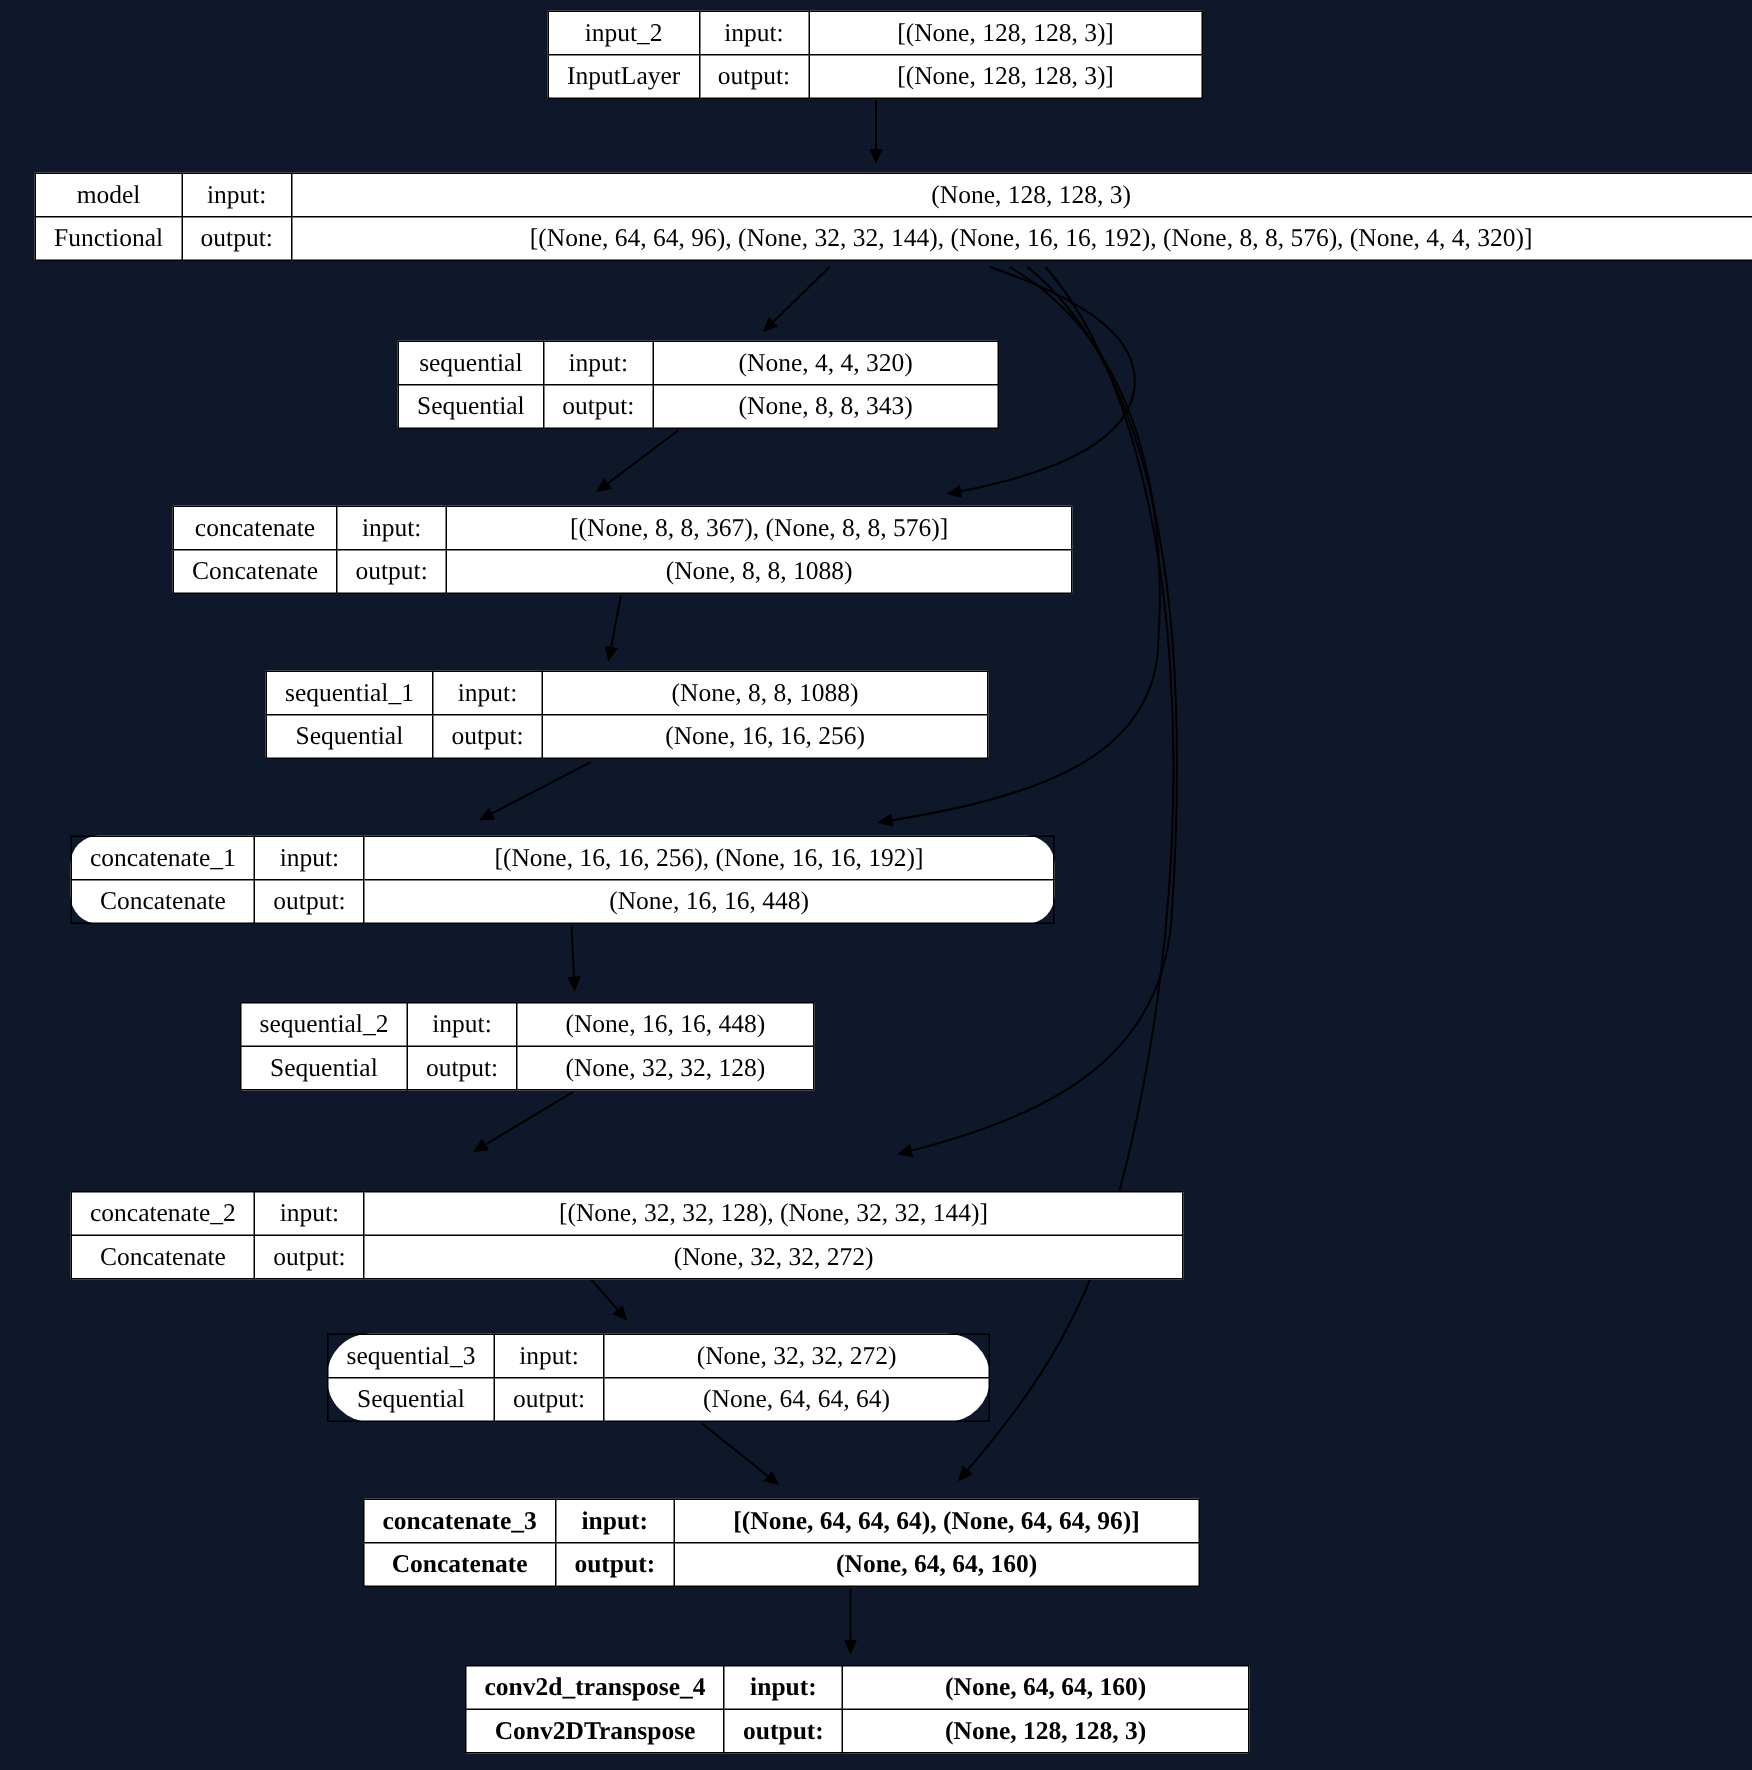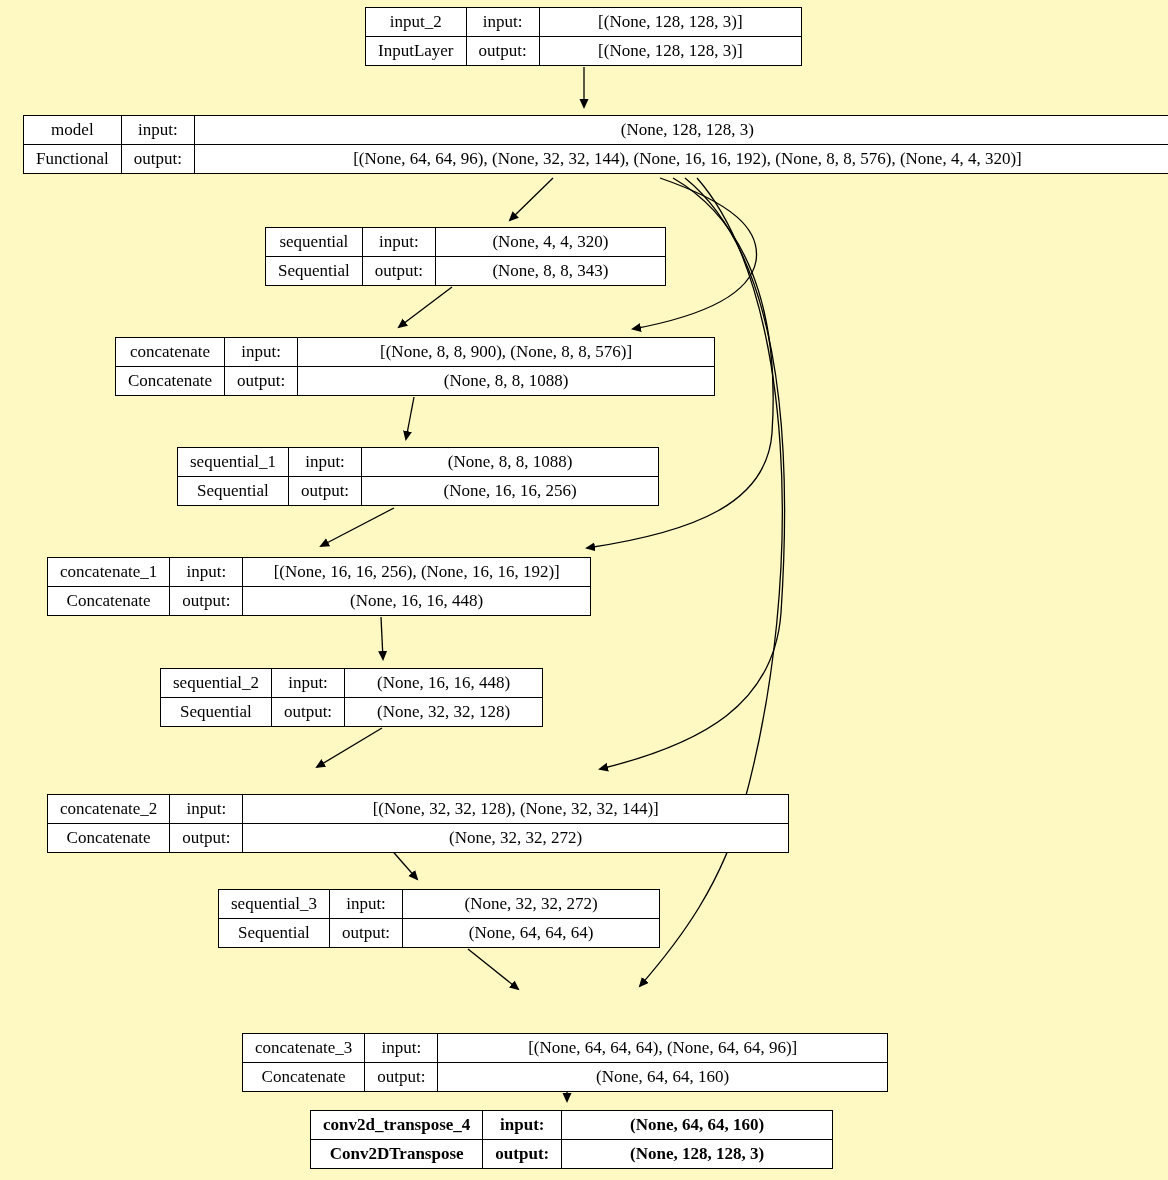--- a/index.html
+++ b/index.html
@@ -4,21 +4,21 @@
 <style>
   html, body {
     margin: 0;
     padding: 0;
     background: #ffffff;
   }
   #canvas {
     position: relative;
     width: 1168px;
     height: 1180px;
-    background: #fef9c3;
+    background: #0f172a;
     font-family: "Liberation Serif", "DejaVu Serif", serif;
     overflow: hidden;
   }
   #edge-layer {
     position: absolute;
     left: 0;
     top: 0;
     width: 1168px;
     height: 1180px;
     pointer-events: none;
@@ -137,21 +137,21 @@
     <table class="node" style="left: 115px; top: 337px; width: 600px;">
       <colgroup>
         <col>
         <col>
         <col class="grow">
       </colgroup>
       <tbody>
         <tr>
           <td class="cell-name">concatenate</td>
           <td class="cell-label">input:</td>
-          <td class="cell-value">[(None, 8, 8, 900), (None, 8, 8, 576)]</td>
+          <td class="cell-value">[(None, 8, 8, 367), (None, 8, 8, 576)]</td>
         </tr>
         <tr>
           <td class="cell-type">Concatenate</td>
           <td class="cell-label">output:</td>
           <td class="cell-value">(None, 8, 8, 1088)</td>
         </tr>
       </tbody>
     </table>
 
     <table class="node" style="left: 177px; top: 447px; width: 482px;">
@@ -167,21 +167,21 @@
           <td class="cell-value">(None, 8, 8, 1088)</td>
         </tr>
         <tr>
           <td class="cell-type">Sequential</td>
           <td class="cell-label">output:</td>
           <td class="cell-value">(None, 16, 16, 256)</td>
         </tr>
       </tbody>
     </table>
 
-    <table class="node" style="left: 47px; top: 557px; width: 544px;">
+    <table class="node" style="left: 47px; top: 557px; width: 656px; border-radius: 19px;">
       <colgroup>
         <col>
         <col>
         <col class="grow">
       </colgroup>
       <tbody>
         <tr>
           <td class="cell-name">concatenate_1</td>
           <td class="cell-label">input:</td>
           <td class="cell-value">[(None, 16, 16, 256), (None, 16, 16, 192)]</td>
@@ -227,41 +227,41 @@
           <td class="cell-value">[(None, 32, 32, 128), (None, 32, 32, 144)]</td>
         </tr>
         <tr>
           <td class="cell-type">Concatenate</td>
           <td class="cell-label">output:</td>
           <td class="cell-value">(None, 32, 32, 272)</td>
         </tr>
       </tbody>
     </table>
 
-    <table class="node" style="left: 218px; top: 889px; width: 442px;">
+    <table class="node" style="left: 218px; top: 889px; width: 442px; border-radius: 29px;">
       <colgroup>
         <col>
         <col>
         <col class="grow">
       </colgroup>
       <tbody>
         <tr>
           <td class="cell-name">sequential_3</td>
           <td class="cell-label">input:</td>
           <td class="cell-value">(None, 32, 32, 272)</td>
         </tr>
         <tr>
           <td class="cell-type">Sequential</td>
           <td class="cell-label">output:</td>
           <td class="cell-value">(None, 64, 64, 64)</td>
         </tr>
       </tbody>
     </table>
 
-    <table class="node" style="left: 242px; top: 1033px; width: 646px;">
+    <table class="node" style="left: 242px; top: 999px; width: 558px; font-weight: bold;">
       <colgroup>
         <col>
         <col>
         <col class="grow">
       </colgroup>
       <tbody>
         <tr>
           <td class="cell-name">concatenate_3</td>
           <td class="cell-label">input:</td>
           <td class="cell-value">[(None, 64, 64, 64), (None, 64, 64, 96)]</td>

